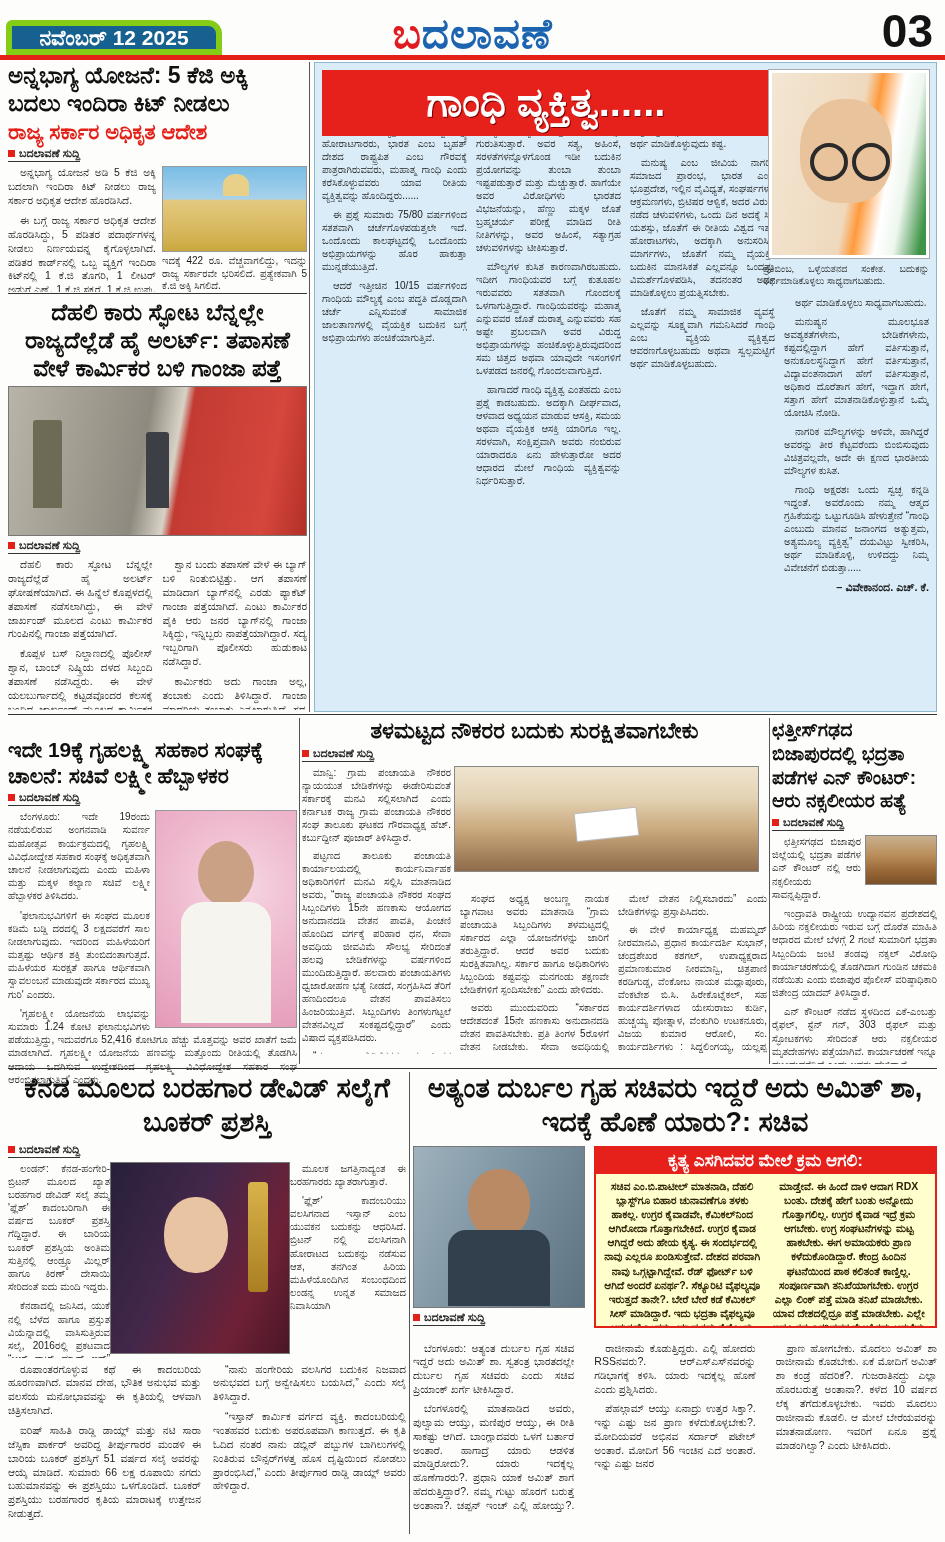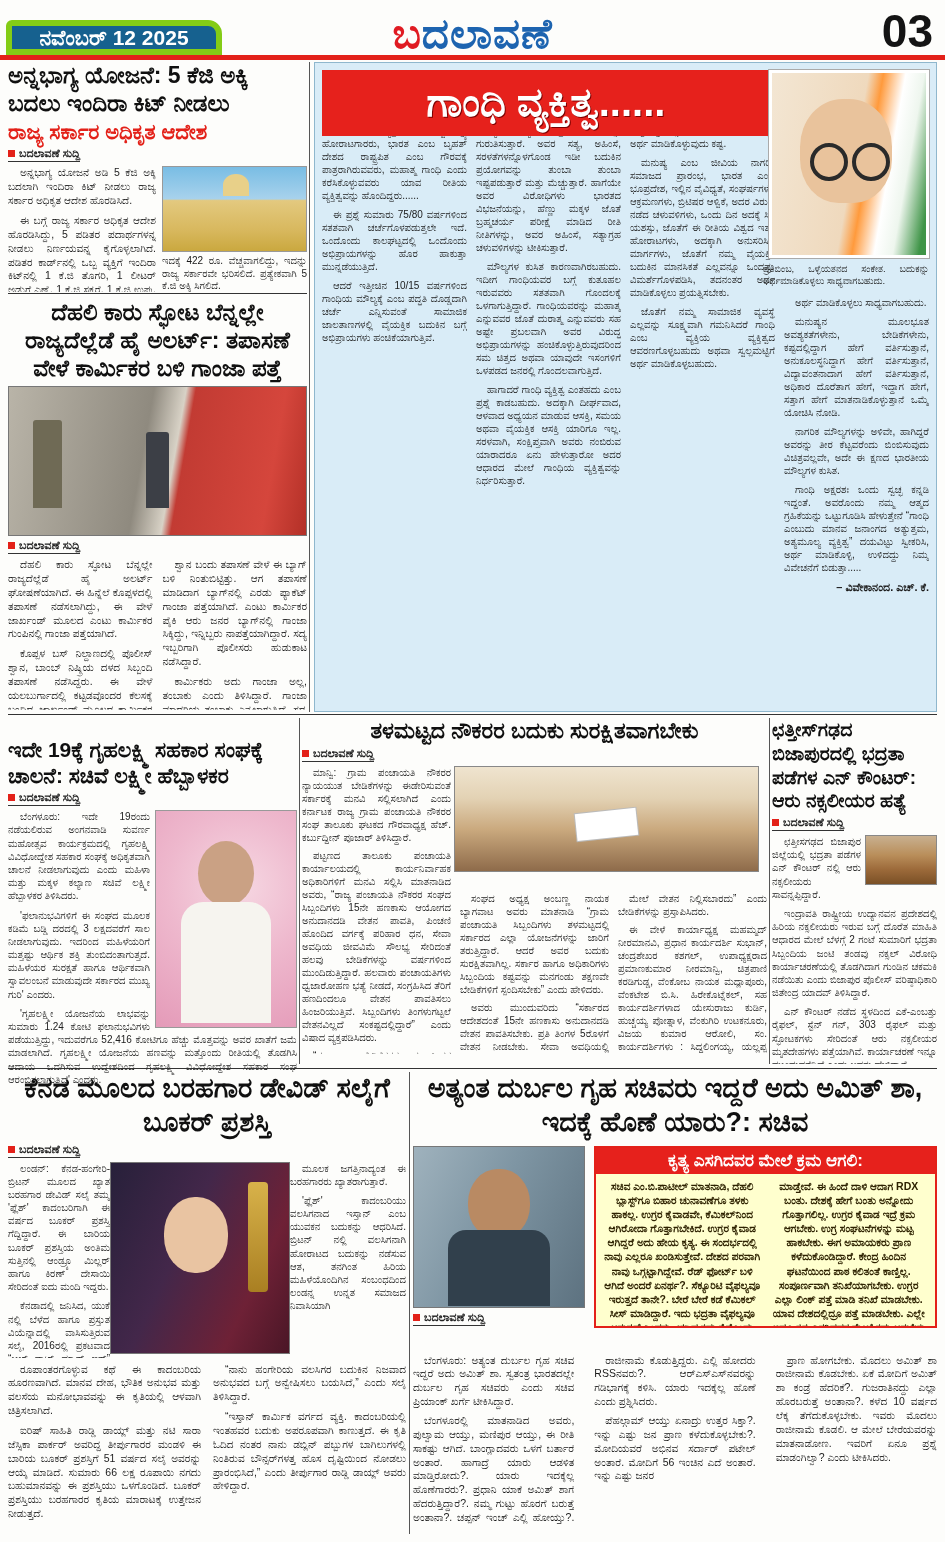--- a/index.html
+++ b/index.html
@@ -110,21 +110,21 @@
   .a8mid { display:flex; gap:9px; margin-top:6px; height:196px; }
   .a8photo-cell { width:172px; }
   .khargeimg { width:172px; height:162px; border:1px solid #777; position:relative;
     background:linear-gradient(115deg,#9fb2bd 0%, #7e95a3 45%, #5d7280 100%); }
   .khargeimg::before { content:""; position:absolute; left:32%; top:14%; width:36%; height:44%; border-radius:48%; background:#b98a63; }
   .khargeimg::after { content:""; position:absolute; left:20%; top:52%; width:60%; height:48%; border-radius:18px 18px 0 0; background:#31404c; }
   .ybox { flex:1; border:2.5px solid #e32119; background:#ffffce; height:182px; overflow:hidden; }
   .ybox .yhead { background:#e6211c; color:#fff; font-weight:bold; font-size:17px; text-align:center; padding:3px 2px; }
   .ybody { columns:2; column-gap:8px; padding:5px 7px; font-size:10.5px; font-weight:bold;
     line-height:1.35; text-align:center; color:#2e2200; }
-  .a8cols { display:flex; gap:20px; margin-top:12px; height:172px; overflow:hidden; }
+  .a8cols { display:flex; gap:20px; margin-top:0; height:172px; overflow:hidden; }
   .a8col { flex:1; font-size:10.5px; line-height:1.32; text-align:justify; overflow:hidden; }
   .a8col p { margin-bottom:5px; text-indent:11px; }
 </style>
 </head>
 <body>
 
 <div id="page">
 
   <div class="date-box">
     <span>ನವೆಂಬರ್ 12 2025</span>

